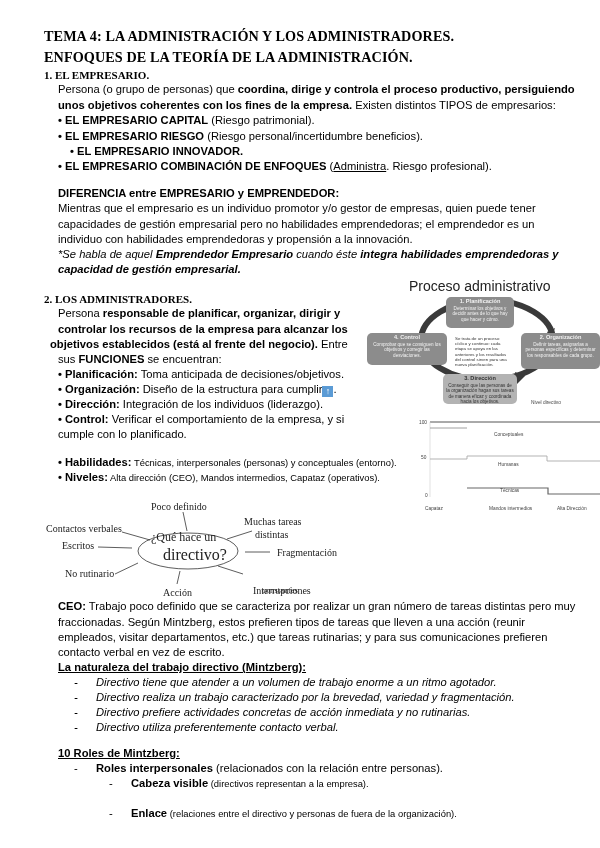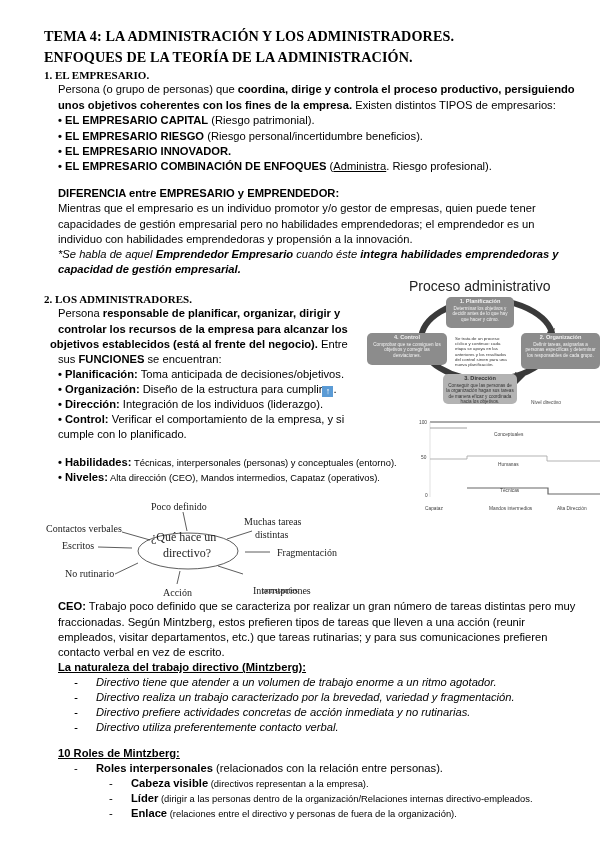--- a/index.html
+++ b/index.html
@@ -43,21 +43,21 @@
   </div>
   <div class="abs line" style="left:44px; top:98px;">
     <span class="b">unos objetivos coherentes con los fines de la empresa.</span><span> Existen distintos TIPOS de empresarios:</span>
   </div>
   <div class="abs line" style="left:44px; top:113px;">
     <span class="b">• EL EMPRESARIO CAPITAL</span><span> (Riesgo patrimonial).</span>
   </div>
   <div class="abs line" style="left:44px; top:129px;">
     <span class="b">• EL EMPRESARIO RIESGO</span><span> (Riesgo personal/incertidumbre beneficios).</span>
   </div>
-  <div class="abs line" style="left:44px; top:144px;text-align:right;">
+  <div class="abs line" style="left:56px; top:144px;text-align:right;">
     <span class="b">• EL EMPRESARIO INNOVADOR.</span>
   </div>
   <div class="abs line" style="left:44px; top:159px;">
     <span class="b">• EL EMPRESARIO COMBINACIÓN DE ENFOQUES</span><span> (</span><span class="u">Administra</span><span>. Riesgo profesional).</span>
   </div>
 
   <div class="abs line b" style="left:44px; top:186px;">DIFERENCIA entre EMPRESARIO y EMPRENDEDOR:</div>
   <div class="abs line" style="left:44px; top:201px;">Mientras que el empresario es un individuo promotor y/o gestor de empresas, quien puede tener</div>
   <div class="abs line" style="left:44px; top:217px;">capacidades de gestión empresarial pero no habilidades emprendedoras; el emprendedor es un</div>
   <div class="abs line" style="left:44px; top:232px;">individuo con habilidades emprendedoras y propensión a la innovación.</div>
@@ -152,21 +152,21 @@
       <line x1="153" y1="17" x2="157" y2="36" stroke="#333" stroke-width="0.8"></line>
       <line x1="197" y1="44" x2="222" y2="36" stroke="#333" stroke-width="0.8"></line>
       <line x1="215" y1="57" x2="240" y2="57" stroke="#333" stroke-width="0.8"></line>
       <line x1="188" y1="71" x2="213" y2="79" stroke="#333" stroke-width="0.8"></line>
       <line x1="150" y1="76" x2="147" y2="89" stroke="#333" stroke-width="0.8"></line>
       <line x1="108" y1="68" x2="85" y2="79" stroke="#333" stroke-width="0.8"></line>
       <line x1="68" y1="52" x2="102" y2="53" stroke="#333" stroke-width="0.8"></line>
       <line x1="92" y1="37" x2="120" y2="45" stroke="#333" stroke-width="0.8"></line>
     </svg>
     <div class="mm" style="left:121px; top:35px; font-size:12px;">¿Qué hace un</div>
-    <div class="mm" style="left:133px; top:51px; font-size:12px;">directivo?</div>
+    <div class="mm" style="left:133px; top:51px; font-size:16px;">directivo?</div>
     <div class="mm" style="left:121px; top:6px;">Poco definido</div>
     <div class="mm" style="left:214px; top:21px;">Muchas tareas</div>
     <div class="mm" style="left:225px; top:34px;">distintas</div>
     <div class="mm" style="left:247px; top:52px;">Fragmentación</div>
     <div class="mm" style="left:223px; top:90px;">Interrupciones</div>
     <div class="mm" style="left:232px; top:90px; font-size:8.6px;">constantes</div>
     <div class="mm" style="left:133px; top:92px;">Acción</div>
     <div class="mm" style="left:35px; top:73px;">No rutinario</div>
     <div class="mm" style="left:32px; top:45px;">Escritos</div>
     <div class="mm" style="left:16px; top:28px;">Contactos verbales</div>
@@ -181,16 +181,15 @@
 
   <div class="abs line b u" style="left:44px; top:660px;">La naturaleza del trabajo directivo (Mintzberg):</div>
   <div class="abs line i" style="left:60px; top:675px;"><span class="dash">-</span><span>Directivo tiene que atender a un volumen de trabajo enorme a un ritmo agotador.</span></div>
   <div class="abs line i" style="left:60px; top:690px;"><span class="dash">-</span><span>Directivo realiza un trabajo caracterizado por la brevedad, variedad y fragmentación.</span></div>
   <div class="abs line i" style="left:60px; top:705px;"><span class="dash">-</span><span>Directivo prefiere actividades concretas de acción inmediata y no rutinarias.</span></div>
   <div class="abs line i" style="left:60px; top:720px;"><span class="dash">-</span><span>Directivo utiliza preferentemente contacto verbal.</span></div>
 
   <div class="abs line b u" style="left:44px; top:746px;">10 Roles de Mintzberg:</div>
   <div class="abs line" style="left:60px; top:761px;"><span class="dash">-</span><span class="b">Roles interpersonales</span><span> (relacionados con la relación entre personas).</span></div>
   <div class="abs line" style="left:95px; top:776px;"><span class="dash">-</span><span class="b">Cabeza visible</span><span class="small"> (directivos representan a la empresa).</span></div>
-  <div class="abs line" style="left:95px; top:791px;"><span class="dash">-</span><span class="b">Líder</span><span class="small"> (dirigir a las personas dentro de la organización/Relaciones internas directivo-empleados.</span></div>
   <div class="abs line" style="left:95px; top:806px;"><span class="dash">-</span><span class="b">Enlace</span><span class="small"> (relaciones entre el directivo y personas de fuera de la organización).</span></div>
 
 </div>
 
 </body></html>

